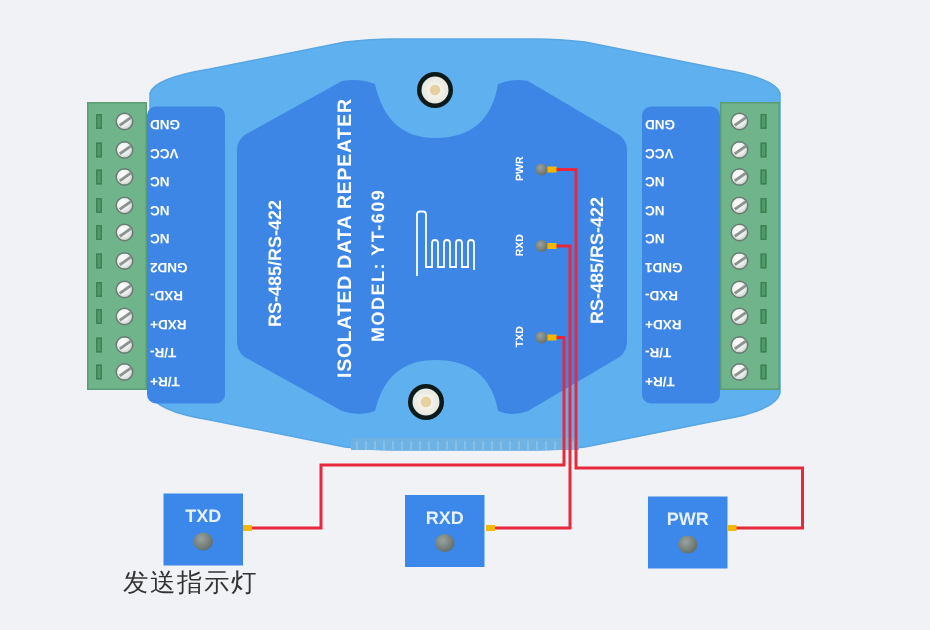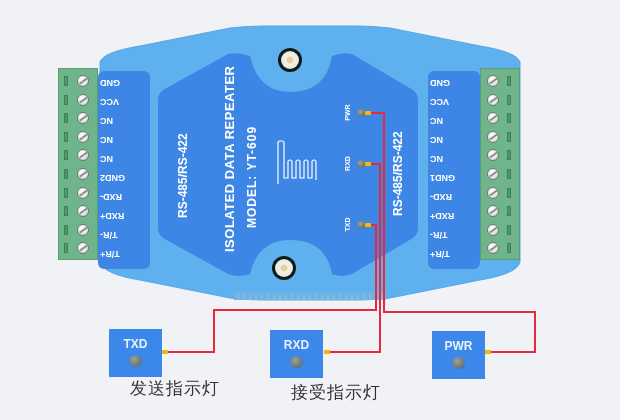--- a/index.html
+++ b/index.html
@@ -69,21 +69,21 @@
     position: absolute; left: 0; top: 8px; width: 100%; text-align: center;
     color: #e6f0ff; font-size: 12px; font-weight: bold;
   }
   .ind-led {
     position: absolute; left: 20px; top: 26px; width: 13px; height: 12px; border-radius: 50%;
     background: radial-gradient(circle at 40% 35%, #9aa39f 0%, #6b7571 65%, #4c5651 100%);
   }
   .ind-pad { position: absolute; width: 6px; height: 4px; background: #f3b800; }
   .ind-caption {
     position: absolute; color: #333333; font-size: 17px; white-space: nowrap;
-    font-family: "DejaVu Sans", sans-serif; letter-spacing: 1px; margin-left: 48px;
+    font-family: "DejaVu Sans", sans-serif; letter-spacing: 1px;
   }
 
   .screw-hole {
     position: absolute; width: 24px; height: 24px; border-radius: 50%;
     background: #0c1a1a; 
   }
   .screw-hole-inner {
     position: absolute; left: 3px; top: 3px; width: 18px; height: 18px; border-radius: 50%;
     background: radial-gradient(circle at 50% 50%, #e6d2a0 0%, #e6d2a0 25%, #f4f2ea 30%, #dcdfd9 100%);
   }
@@ -281,20 +281,19 @@
     <div class="ind-led"></div>
   </div>
   <div class="ind-pad" style="left:162px;top:350px;"></div>
   <div class="ind-caption" style="left:82px;top:377px;">发送指示灯</div>
 
   <div class="ind-box" style="left:270px;top:330px;">
     <div class="ind-title">RXD</div>
     <div class="ind-led"></div>
   </div>
   <div class="ind-pad" style="left:324px;top:350px;"></div>
-  <div class="ind-caption" style="left:243px;top:381px;">接受指示灯</div>
 
   <div class="ind-box" style="left:432px;top:331px;">
     <div class="ind-title">PWR</div>
     <div class="ind-led"></div>
   </div>
   <div class="ind-pad" style="left:485px;top:350px;"></div>
 </div>
 
 </body></html>

